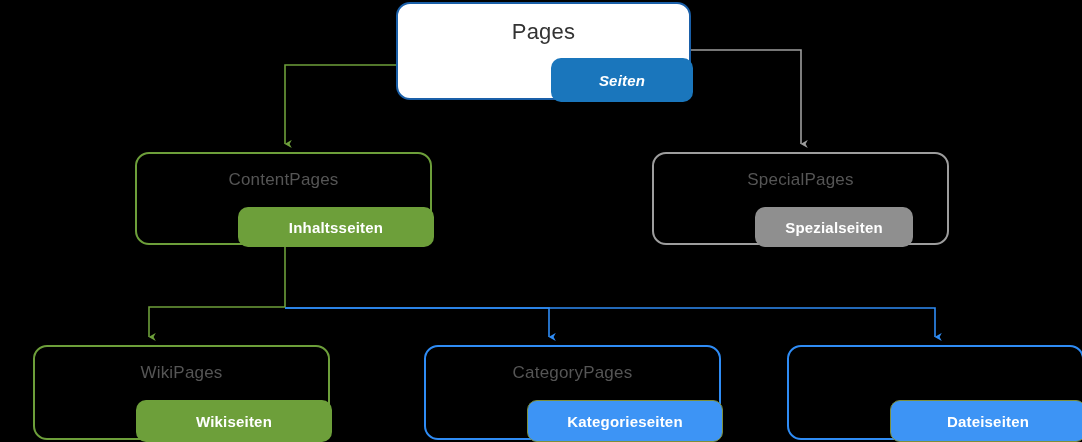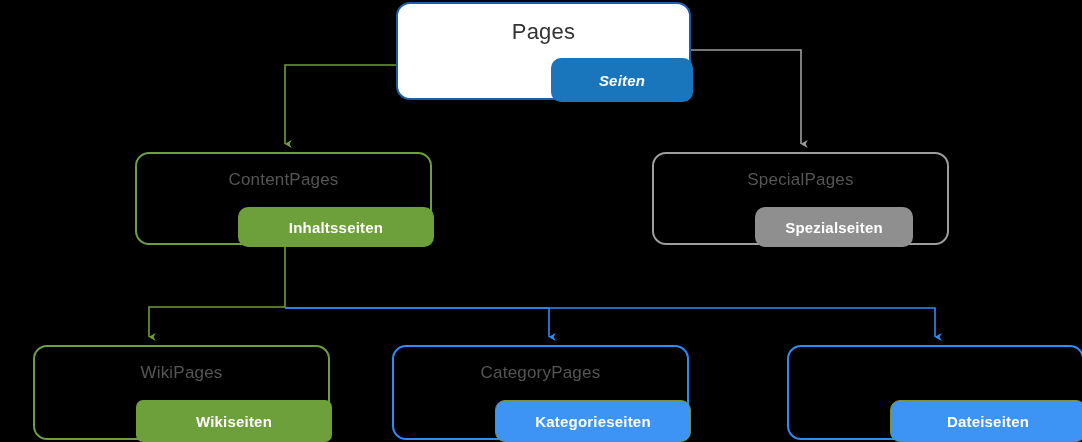--- a/index.html
+++ b/index.html
@@ -52,24 +52,24 @@
   
   #n-content{left:135px;top:152px;width:297px;height:93px;border-color:#6d9f3a;}
   #b-content{left:101px;top:53px;width:196px;height:40px;background:#6d9f3a;}
 
   
   #n-special{left:652px;top:152px;width:297px;height:93px;border-color:#9d9d9d;padding-left:25px;}
   #b-special{left:101px;top:53px;width:158px;height:40px;background:#8f8f8f;}
 
   
   #n-wiki{left:1px;top:345px;width:297px;height:95px;border-color:#6d9f3a;margin-left:32px;}
-  #b-wiki{left:101px;top:53px;width:196px;height:42px;background:#6d9f3a;border-radius:7px;}
+  #b-wiki{left:101px;top:53px;width:196px;height:42px;background:#6d9f3a;}
 
   
-  #n-category{left:392px;top:345px;width:297px;height:95px;border-color:#2f8cf5;}
+  #n-category{left:424px;top:345px;width:297px;height:95px;border-color:#2f8cf5;}
   #b-category{left:101px;top:53px;width:196px;height:42px;background:#3d94f5;border:1px solid #7d8f3a;text-align:right;}
 
   
   #n-image{left:787px;top:345px;width:297px;height:95px;border-color:#2f8cf5;}
   #b-image{left:101px;top:53px;width:196px;height:42px;background:#3d94f5;border:1px solid #7d8f3a;}
 </style>
 </head>
 <body>
 
 <div id="canvas">

